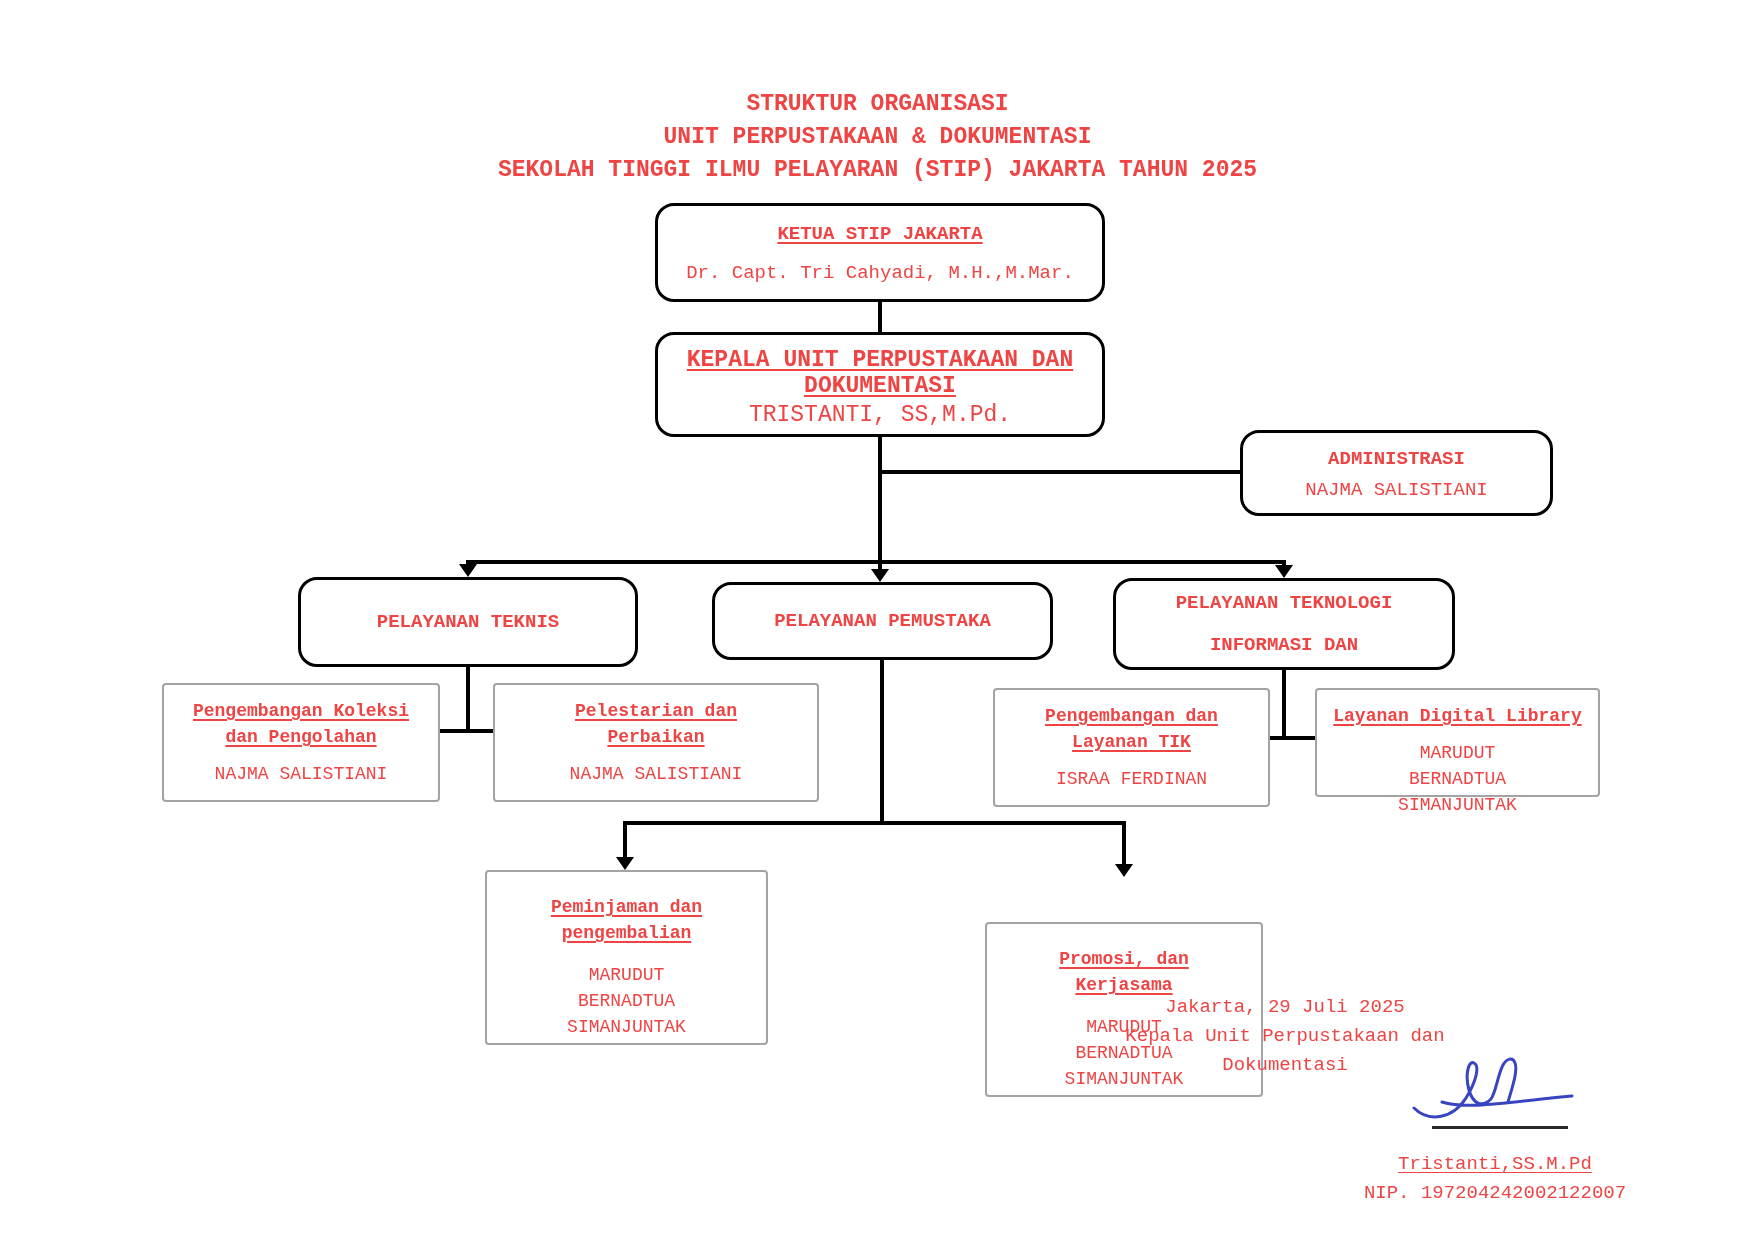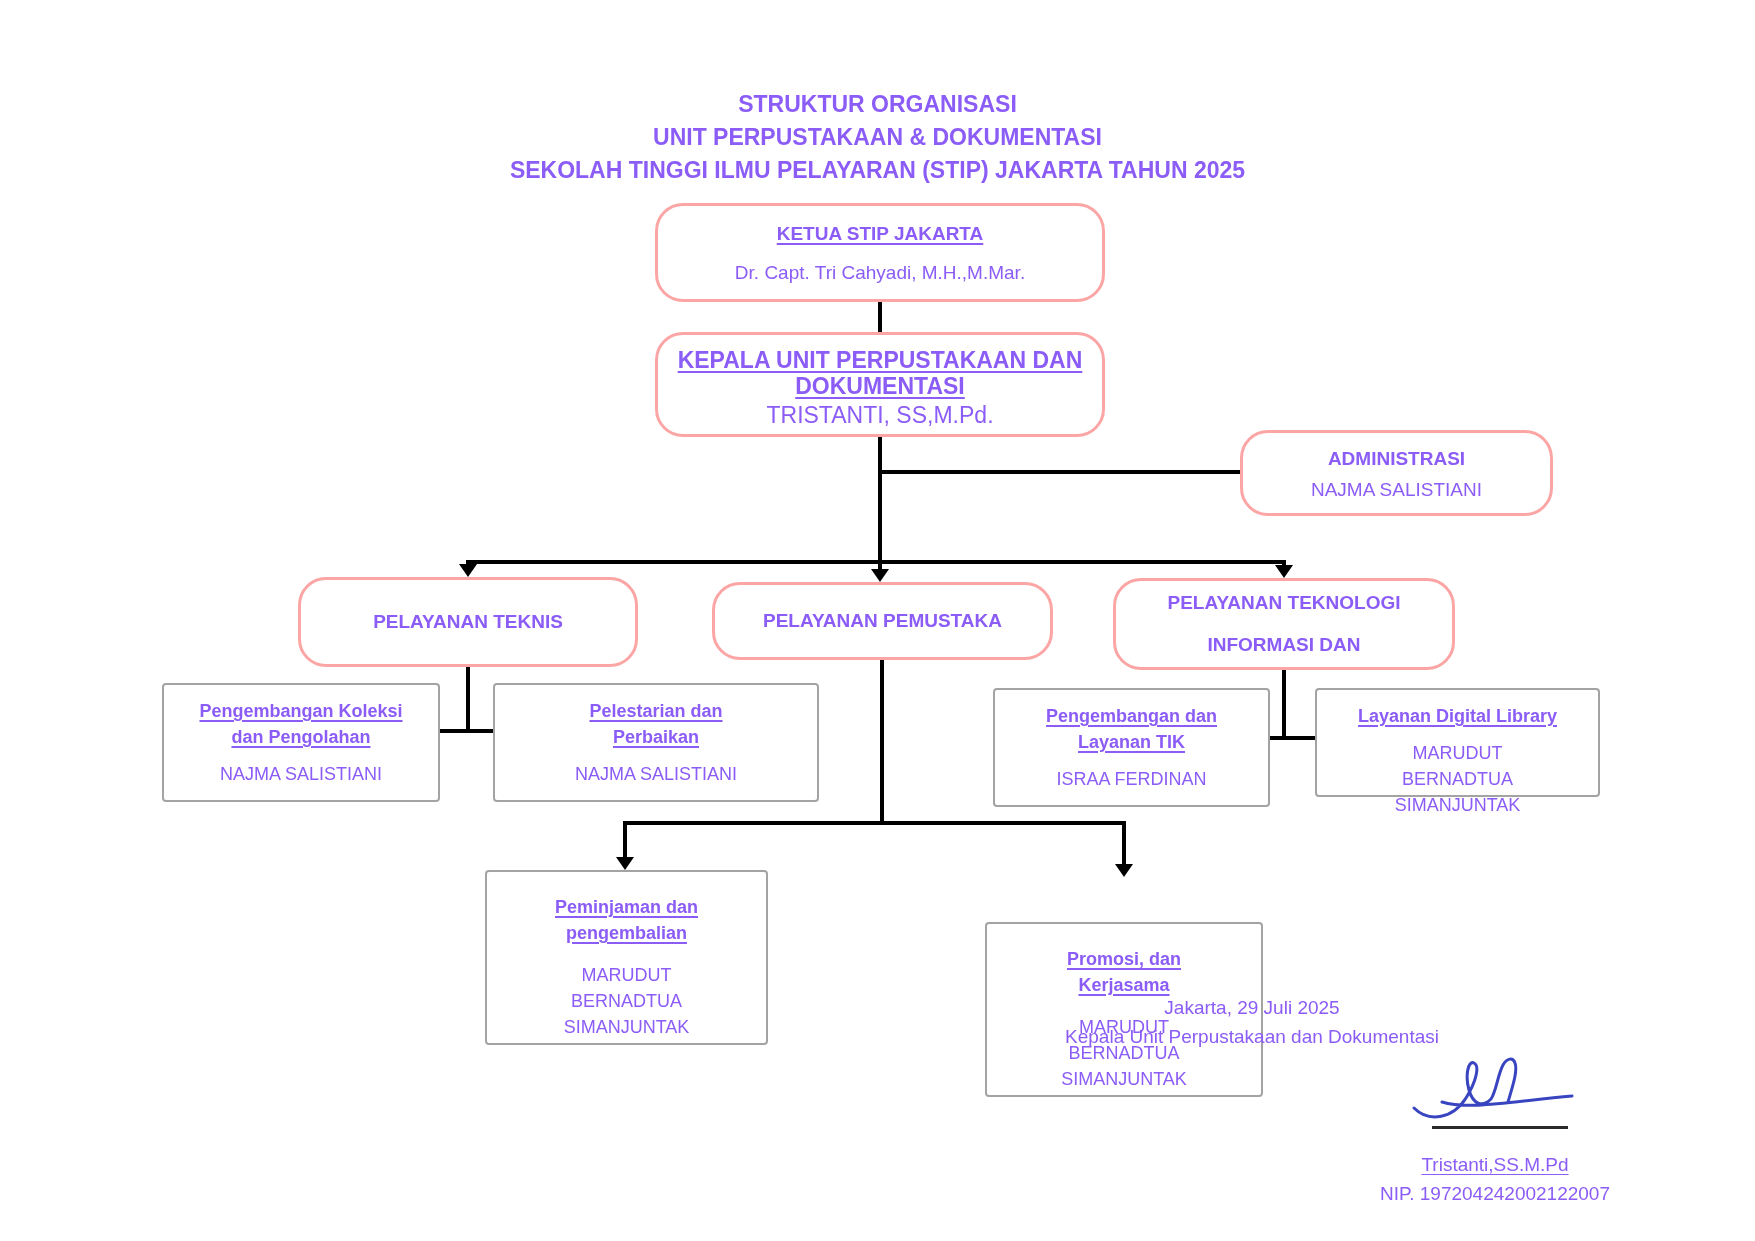--- a/index.html
+++ b/index.html
@@ -1,24 +1,24 @@
 <!DOCTYPE html>
 <html><head>
 <meta charset="utf-8">
 <style>
   html,body { margin:0; padding:0; background:#fff; }
   .canvas {
     position:relative; width:1755px; height:1241px; background:#ffffff;
-    font-family:Liberation Sans, sans-serif; color:#8b5cf6; overflow:hidden;
+    font-family:Liberation Mono, monospace; color:#ef4444; overflow:hidden;
   }
   
   .title-block { position:absolute; left:0; top:88px; width:100%; text-align:center;
     font-weight:bold; font-size:23px; line-height:33px; }
   
-  .obox { position:absolute; background:#fff; border:3px solid #fca5a5; border-radius:28px;
+  .obox { position:absolute; background:#fff; border:3px solid #000000; border-radius:19px;
     box-sizing:border-box; display:flex; flex-direction:column; align-items:center;
     text-align:center; z-index:2; }
   .obox.gray { border:2px solid #a3a3a3; border-radius:4px; }
   .hd { font-weight:bold; text-decoration:underline; text-underline-offset:3px;
     text-decoration-thickness:2px; white-space:pre-line; line-height:26px; }
   .hd.nou { text-decoration:none; }
   .nm { white-space:pre-line; line-height:26px; }
   
   .cline { position:absolute; background:#000; z-index:1; }
   .ah { position:absolute; width:0; height:0; border-left:9px solid transparent;
@@ -57,21 +57,21 @@
   #ln-ti-sub-v        { left:1282px; top:670px; width:4px;   height:70px; }
   #ln-ti-sub-h        { left:1270px; top:736px; width:45px;  height:4px; }
   #ln-pemustaka-trunk { left:880px;  top:660px; width:4px;   height:165px; }
   #ln-dist2           { left:623px;  top:821px; width:503px; height:4px; }
   #ln-stub-peminjaman { left:623px;  top:821px; width:4px;   height:38px; }
   #ln-stub-promosi    { left:1122px; top:821px; width:4px;   height:45px; }
   #ah-peminjaman      { left:616px;  top:857px; }
   #ah-promosi         { left:1115px; top:864px; }
 
   
-  #sig-top   { position:absolute; left:1042px; top:993px;  width:420px; text-align:center; font-size:19px; line-height:29px; z-index:2; }
+  #sig-top   { position:absolute; left:1075px; top:993px;  width:420px; text-align:center; font-size:19px; line-height:29px; z-index:2; }
   #sig-svg   { position:absolute; left:1408px; top:1050px; width:170px; height:75px; z-index:2; }
   #sig-underline { left:1432px; top:1126px; width:136px; height:3px; background:#2b2b2b; z-index:1; }
   #sig-names { position:absolute; left:1330px; top:1150px; width:330px; text-align:center; font-size:19px; line-height:29px; z-index:2; }
   #sig-names .uname { text-decoration:underline; text-underline-offset:3px; }
 </style>
 </head>
 <body>
 
 <div class="canvas">
 

